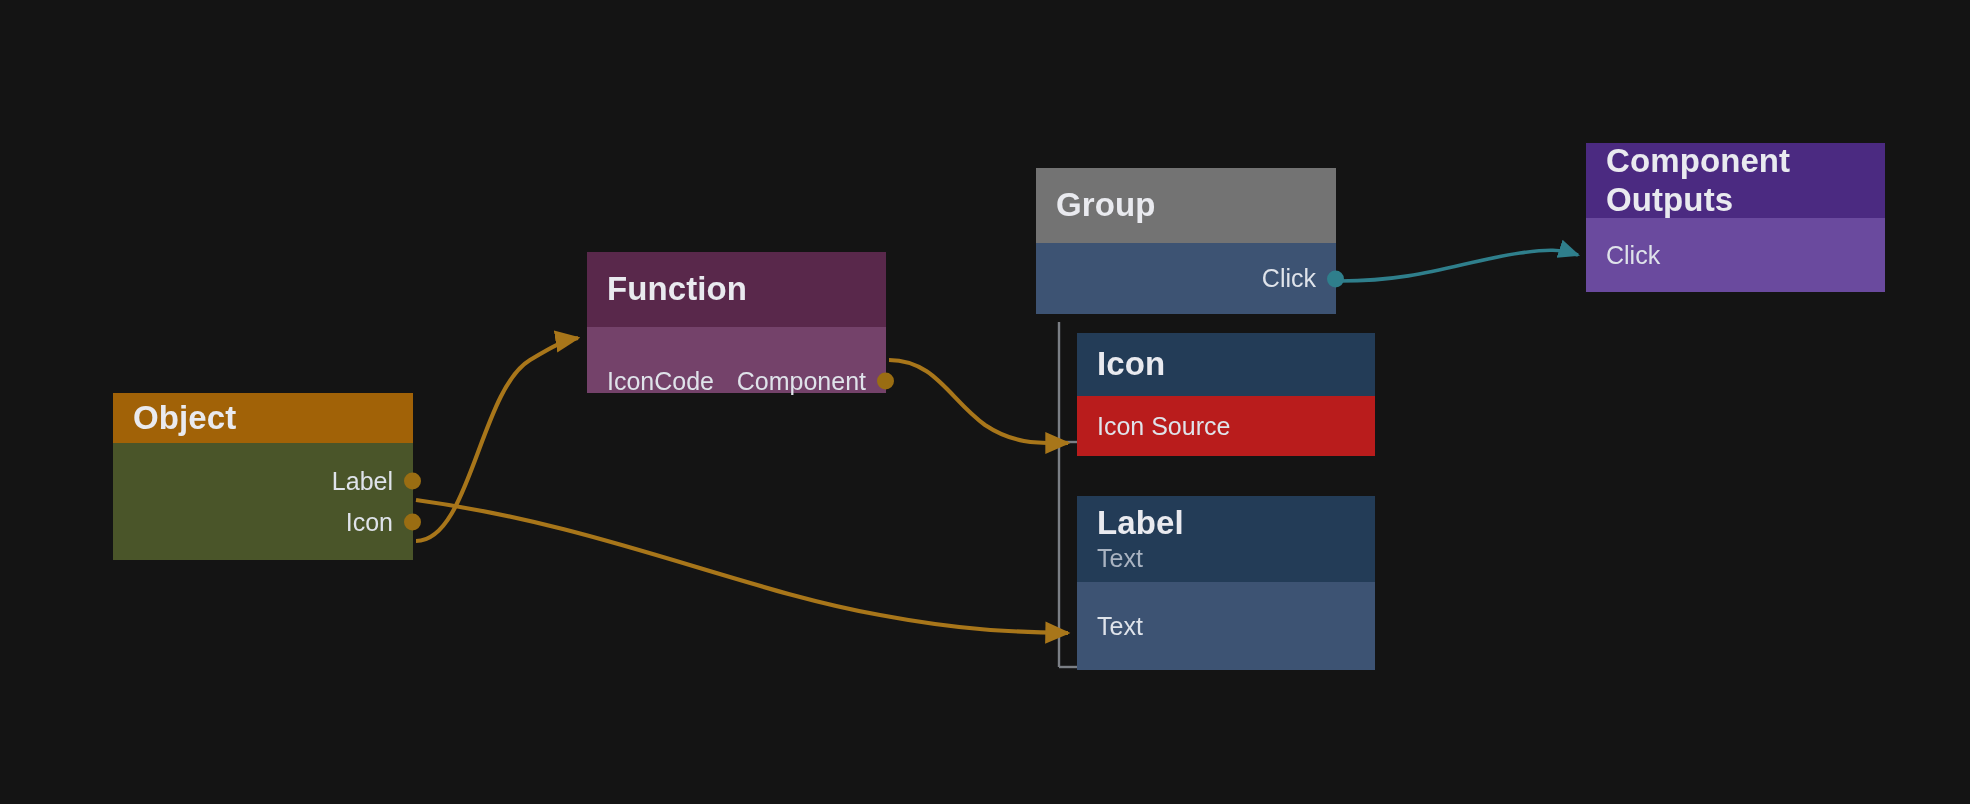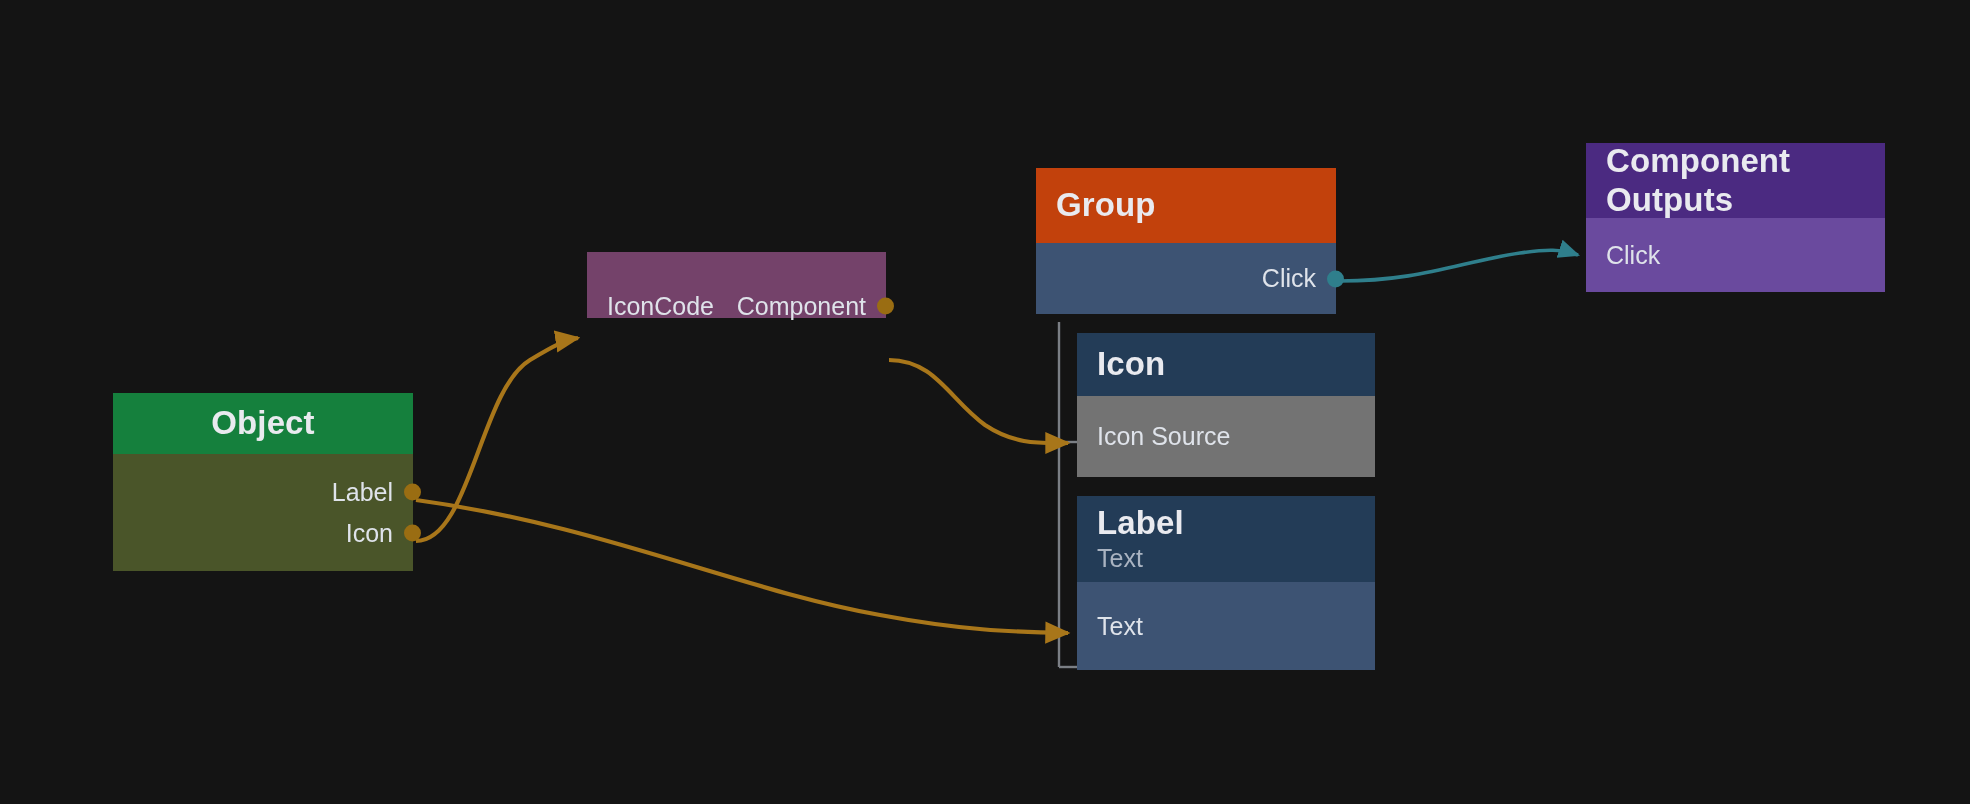--- a/index.html
+++ b/index.html
@@ -93,40 +93,40 @@
     width: 17px;
     height: 17px;
     border-radius: 50%;
     top: 50%;
     transform: translateY(-50%);
   }
   .port-dot.right { right: -8px; }
 
   
   #node-object { left: 113px; top: 393px; width: 300px; }
-  #node-object .node-header { height: 61px; background: #15803d; text-align: center; }
+  #node-object .node-header { height: 50px; background: #a16207; }
   #node-object .node-body   { height: 117px; background: #4a5529; }
   #node-object .port-dot    { background: #9a6d12; }
 
   
   #node-function { left: 587px; top: 252px; width: 299px; }
   #node-function .node-header { height: 75px; background: #59284b; }
   #node-function .node-body   { height: 66px; background: #74426a; }
   #node-function .port-dot    { background: #9a6d12; }
 
   
   #node-group { left: 1036px; top: 168px; width: 300px; }
-  #node-group .node-header { height: 75px; background: #c2410c; }
+  #node-group .node-header { height: 75px; background: #737373; }
   #node-group .node-body   { height: 71px; background: #3d5373; }
   #node-group .port-dot    { background: #2f7f8c; }
 
   
   #node-icon { left: 1077px; top: 333px; width: 298px; }
   #node-icon .node-header { height: 63px; background: #233c57; }
-  #node-icon .node-body   { height: 81px; background: #737373; }
+  #node-icon .node-body   { height: 60px; background: #b91c1c; }
 
   
   #node-label { left: 1077px; top: 496px; width: 298px; }
   #node-label .node-header { height: 86px; background: #233c57; }
   #node-label .node-body   { height: 88px; background: #3d5373; }
 
   
   #node-outputs { left: 1586px; top: 143px; width: 299px; }
   #node-outputs .node-header { height: 75px; background: #4b2a81; }
   #node-outputs .node-body   { height: 74px; background: #6a4a9e; }
@@ -173,20 +173,23 @@
         <span class="port-dot right"></span>
       </div>
       <div class="port-row out">
         <span class="port-label">Icon</span>
         <span class="port-dot right"></span>
       </div>
     </div>
   </div>
 
   <div class="node" id="node-function">
+    <div class="node-header">
+      <div class="node-title">Function</div>
+    </div>
     <div class="node-body">
       <div class="port-row split">
         <span class="port-label">IconCode</span>
         <span class="port-label">Component</span>
         <span class="port-dot right"></span>
       </div>
     </div>
   </div>
 
   <div class="node" id="node-group">

